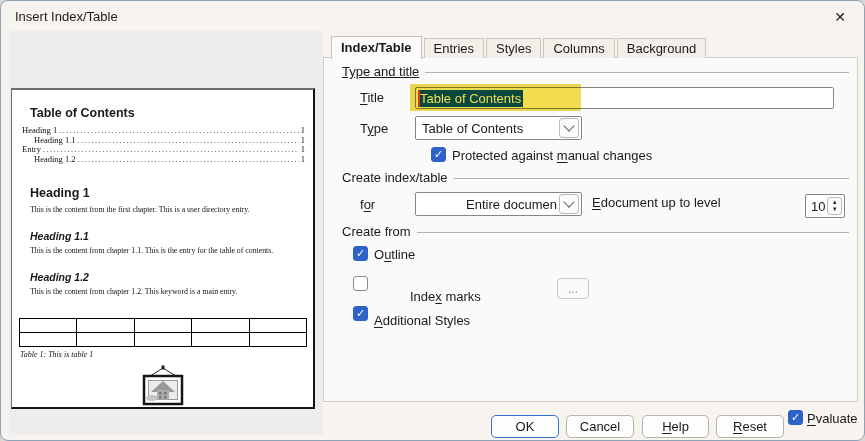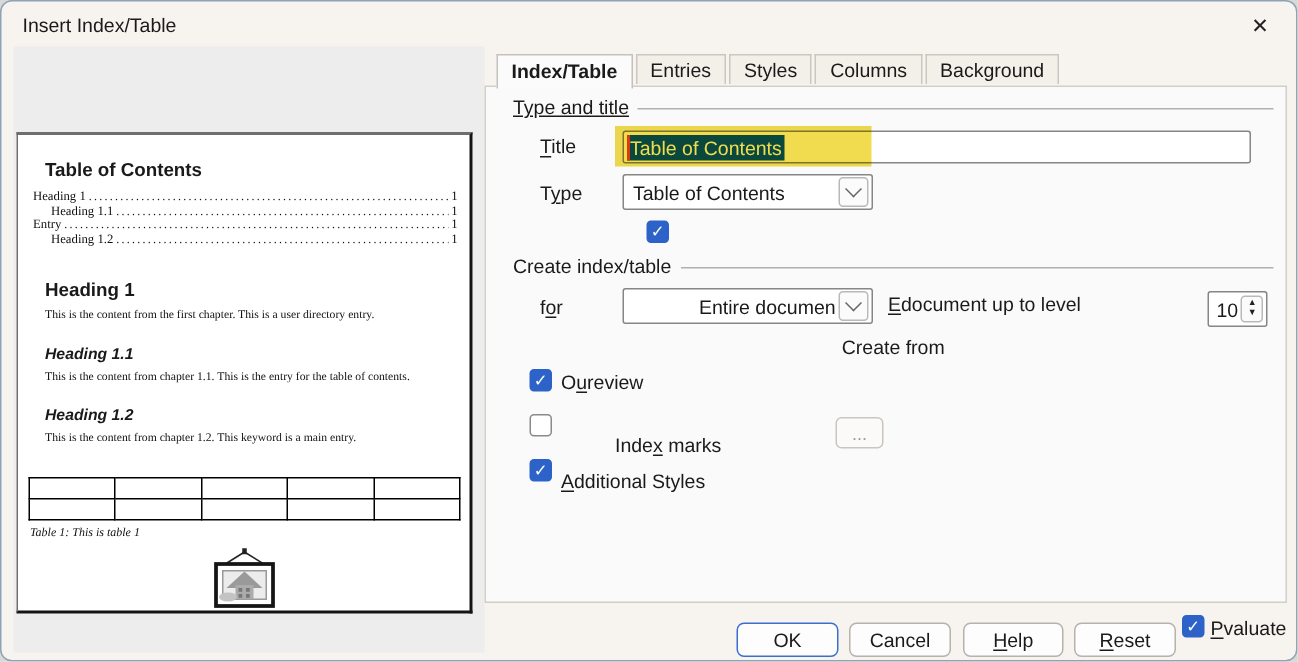--- a/index.html
+++ b/index.html
@@ -25,21 +25,21 @@
   .pv-h1{margin:22px 10px 5px 18px;font-weight:bold;font-size:12.5px;}
   .pv-h2{margin:16px 10px 4px 18px;font-weight:bold;font-style:italic;font-size:10.5px;}
   .pv-p{margin:0 6px 0 18px;font-family:"Liberation Serif",serif;font-size:7.8px;line-height:9px;
         white-space:nowrap;overflow:hidden;color:#111;}
   .pv-table{border-collapse:collapse;width:288px;margin:22px 0 0 7px;}
   .pv-table td{border:1px solid #000;height:13px;padding:0;}
   .pv-tcap{margin:3px 6px 0 8px;font-family:"Liberation Serif",serif;font-style:italic;font-size:8px;color:#111;}
   .pv-img-wrap{margin:6px 0 0 0;text-align:center;}
   .pv-icap{margin:-2px 0 0 0;text-align:center;font-family:"Liberation Serif",serif;font-style:italic;font-size:8px;color:#111;}
   
-  .tabstrip{position:absolute;left:330px;top:35px;height:22px;display:flex;align-items:flex-start;z-index:3;}
+  .tabstrip{position:absolute;left:330px;top:35px;height:22px;display:flex;align-items:flex-end;z-index:3;}
   .tab{height:19px;line-height:19px;padding:0 9px;background:#f3efe9;border:1px solid #cbc7c0;
        border-bottom:none;margin-right:2px;font-size:13px;cursor:pointer;}
   .tab.active{height:22px;line-height:22px;background:#fbfbfb;font-weight:bold;border:1px solid #c6c2bb;
        border-bottom:none;margin-bottom:-1px;}
   
   .tabpage{position:absolute;left:322px;top:56px;width:535px;height:345px;background:#fafafa;
            border:1px solid #d2cfc9;box-sizing:border-box;z-index:1;}
   .group-caption{position:absolute;left:18px;right:8px;display:flex;align-items:center;font-size:13px;}
   .group-caption .line{flex:1;height:1px;background:#b3b0ab;margin-left:6px;margin-top:2px;}
   .flabel{position:absolute;font-size:13px;white-space:nowrap;}
@@ -181,20 +181,21 @@
     <div class="combo" style="left:91px;top:58px;width:167px;height:24px;">
       <span class="val">Table of Contents</span>
       <span class="drop">
           <span class="chev"></span>
         </span>
     </div>
 
     <div class="checkbox on" style="left:107px;top:89px;">
         <span>✓</span>
       </div>
+    <div class="flabel" style="left:128px;top:90px;"><span>Protected against </span><span class="accel">m</span><span>anual changes</span></div>
 
     <div class="group-caption" style="top:112px;">
       <span>Create index/table</span>
       <span class="line"></span>
     </div>
 
     <div class="flabel" style="left:36px;top:139px;"><span>f</span><span class="accel">o</span><span>r</span></div>
     <div class="combo" style="left:91px;top:134px;width:167px;height:24px;padding-left:44px;">
       <span class="val">Entire document</span>
       <span class="drop">
@@ -203,29 +204,29 @@
     </div>
     <div class="flabel" style="left:268px;top:137px;"><span class="accel">E</span><span>document up to level</span></div>
     <div class="spinner" style="left:481px;top:136px;width:40px;height:24px;">
       <span class="num">10</span>
       <span class="btns">
           <span>▲</span>
           <span>▼</span>
         </span>
     </div>
 
-    <div class="group-caption" style="top:166px;flex-direction:column;">
+    <div class="group-caption" style="top:166px;">
       <span>Create from</span>
       <span class="line"></span>
     </div>
 
     <div class="checkbox on" style="left:29px;top:188px;">
         <span>✓</span>
       </div>
-    <div class="flabel" style="left:50px;top:189px;"><span>O</span><span class="accel">u</span><span>review</span></div>
+    <div class="flabel" style="left:50px;top:189px;"><span>O</span><span class="accel">u</span><span>tline</span></div>
 
     <div class="checkbox off" style="left:29px;top:218px;"></div>
     <div class="flabel" style="left:50px;top:219px;margin-top:36px;"><span></span><span class="accel">A</span><span>dditional Styles</span></div>
     <div class="more-btn" style="left:233px;top:220px;width:32px;height:21px;">...</div>
 
     <div class="checkbox on" style="left:29px;top:248px;">
         <span>✓</span>
       </div>
     <div class="flabel" style="left:50px;top:231px;margin-left:36px;"><span>Inde</span><span class="accel">x</span><span> marks</span></div>
   </div>

